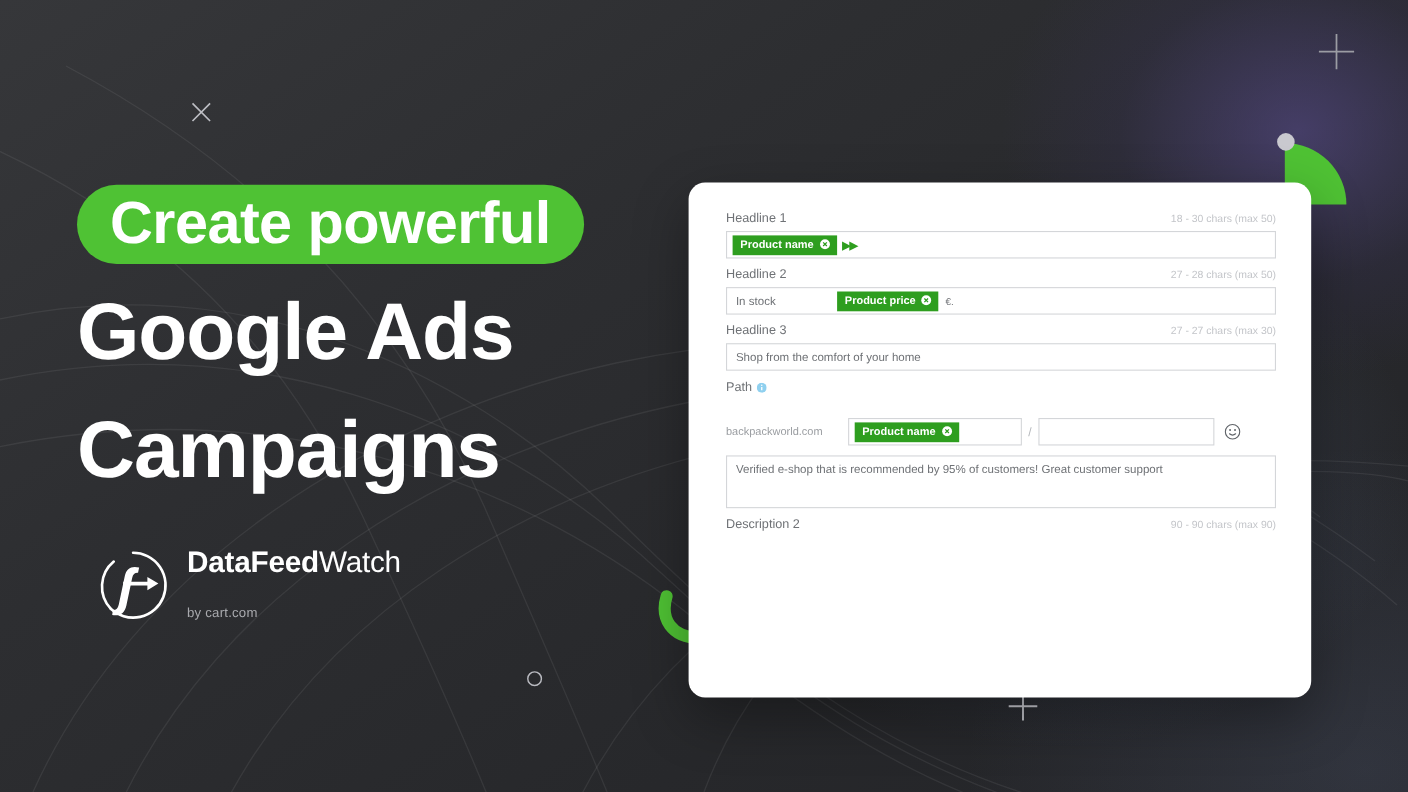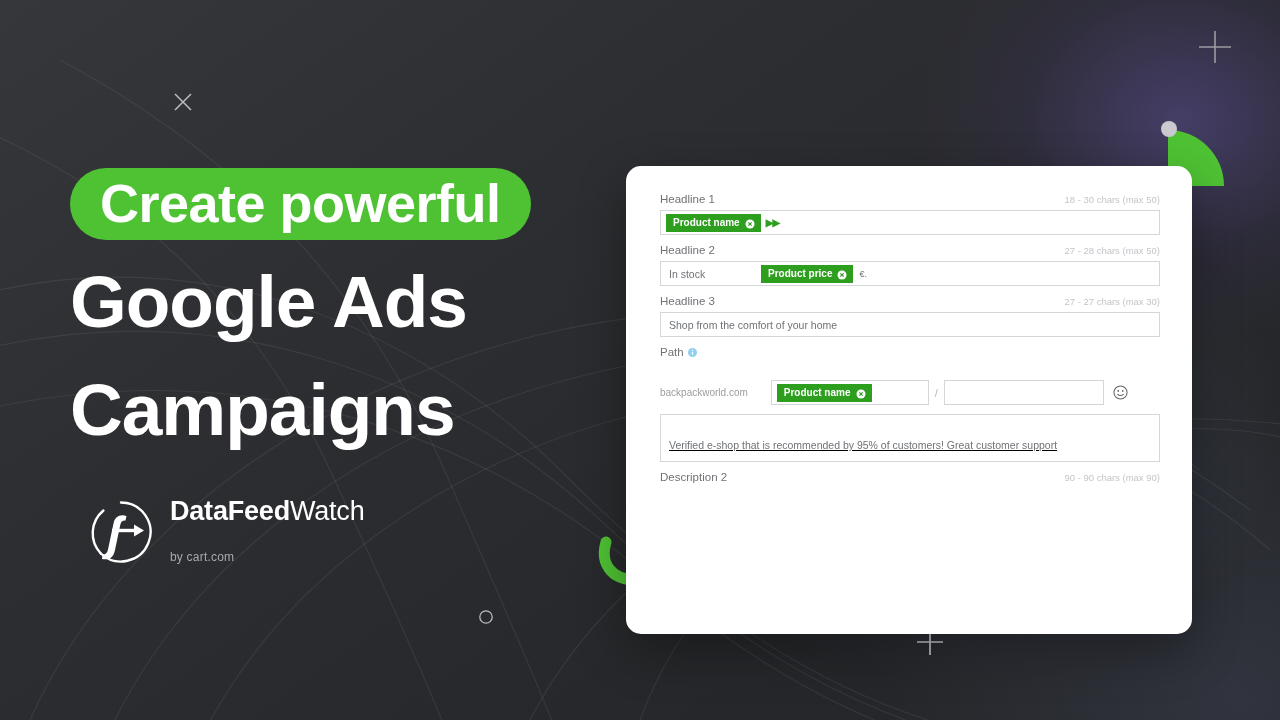--- a/index.html
+++ b/index.html
@@ -176,33 +176,32 @@
     background: #ffffff;
     height: 25px;
     display: flex;
     align-items: center;
     padding: 0 5px;
     margin-bottom: 8px;
   }
   .input-box.tall {
     height: 48px;
     align-items: flex-start;
-    padding-top: 24px;
-    text-decoration: underline;
+    padding-top: 6px;
   }
   .input-text {
     font-size: 10.5px;
     color: #6f7276;
     padding-left: 3px;
   }
 
   
   .chip {
     display: inline-flex;
-    align-items: flex-end;
+    align-items: flex-start;
     gap: 5px;
     background: #2e9e1f;
     color: #ffffff;
     font-size: 10px;
     font-weight: bold;
     padding: 3px 6px 3px 7px;
     line-height: 12px;
     white-space: nowrap;
   }
   .chip-x {

